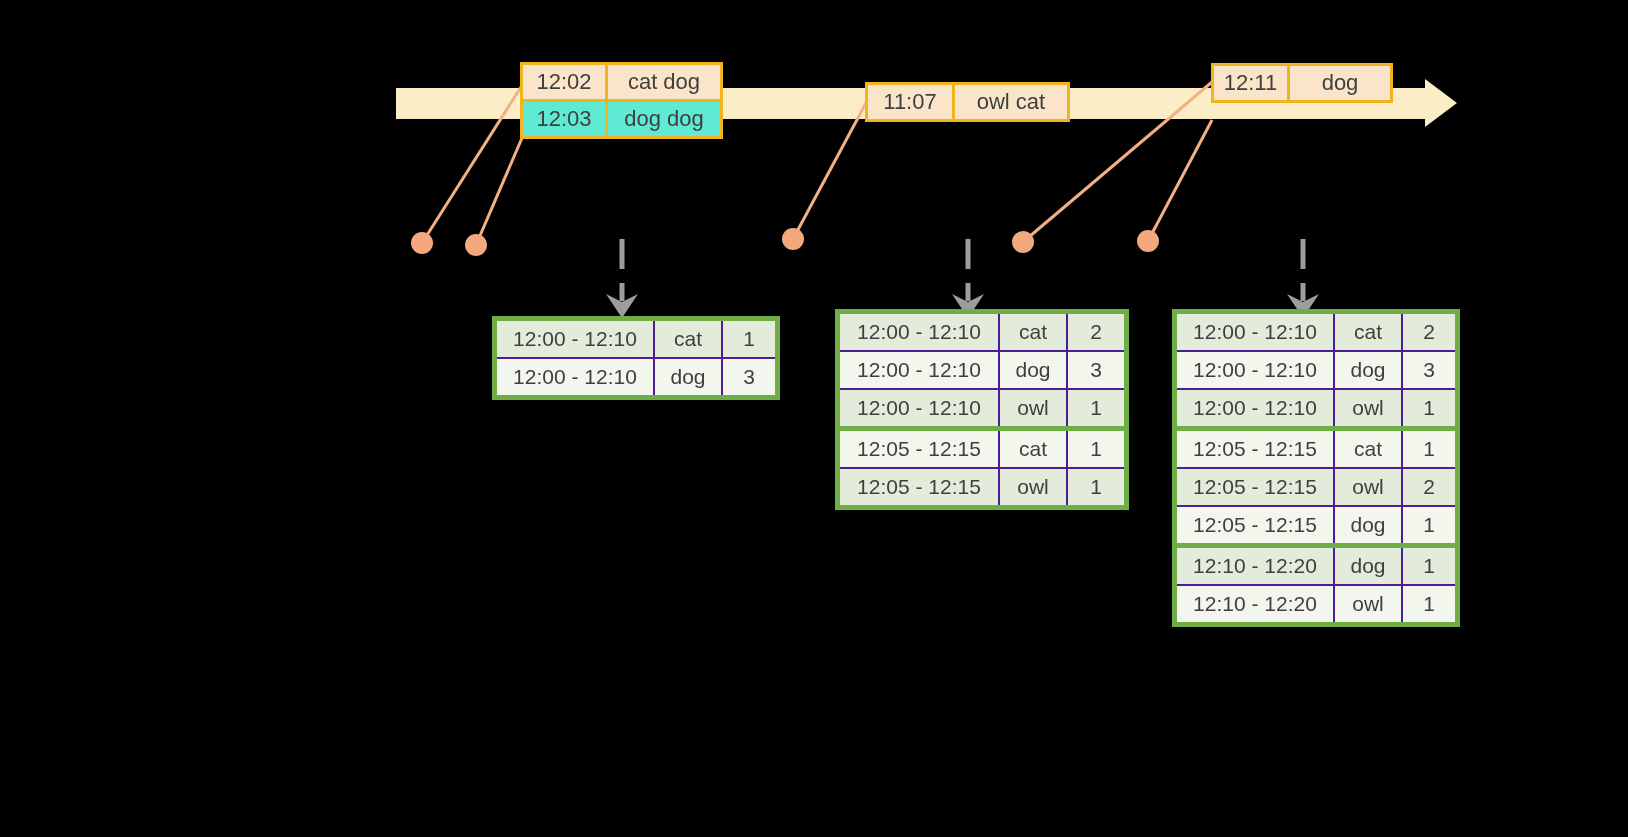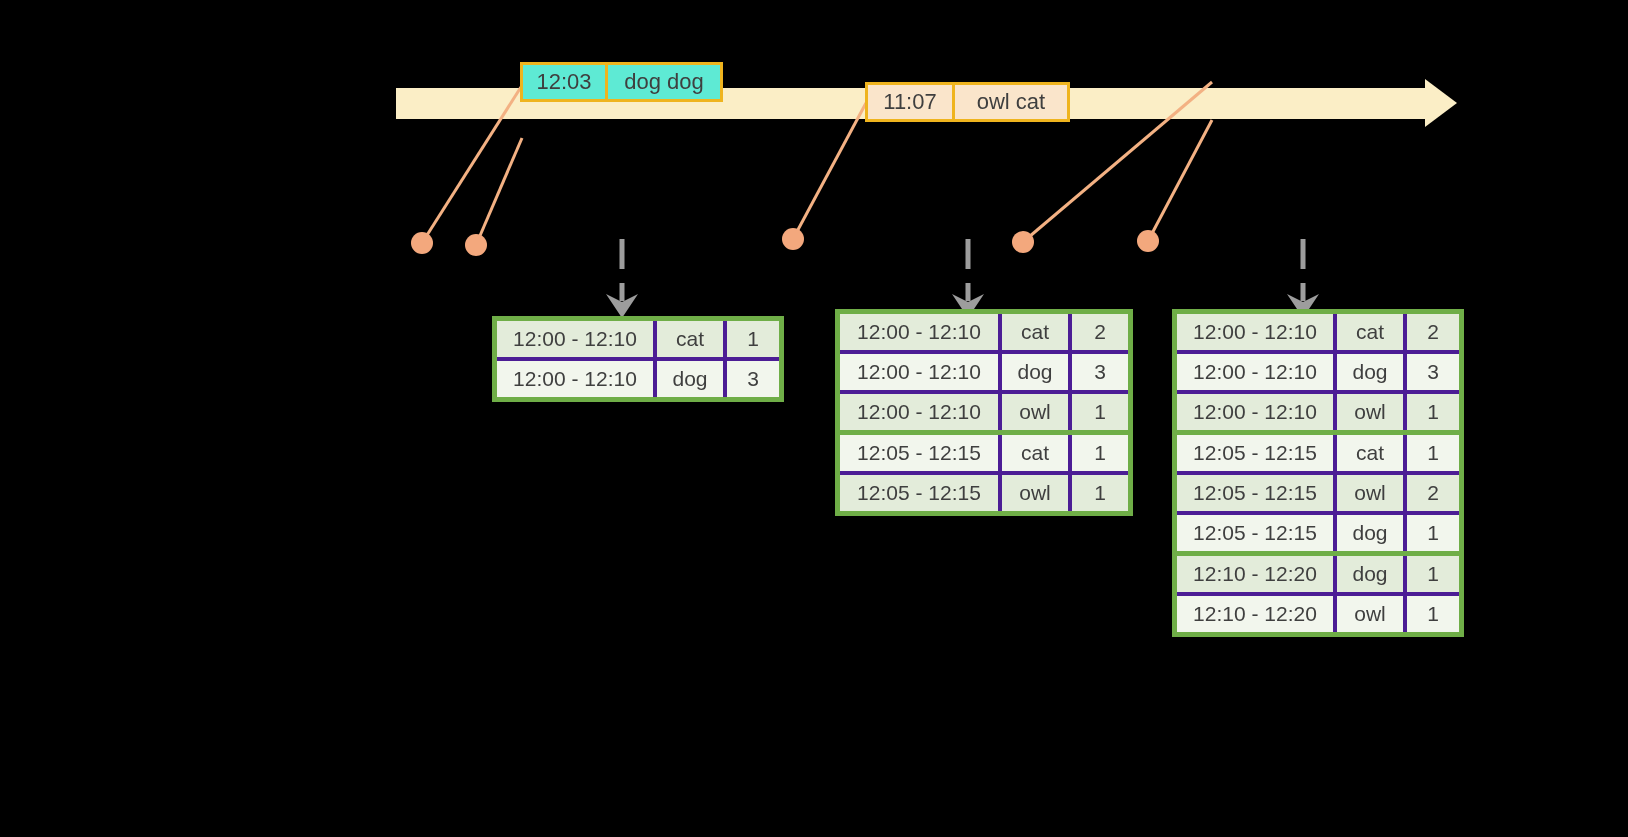--- a/index.html
+++ b/index.html
@@ -37,21 +37,21 @@
   .etable .w-col{width:112px;}
   .etable tr.dark td{background:#FAE5CB;}
   .etable tr.light td{background:#5eead4;}
 
   
   table.rtable{
     position:absolute;border-collapse:collapse;
     font-size:21px;color:#3F3F3F;
   }
   table.rtable td{
-    border:4px solid #4c1d95;text-align:center;
+    border:2px solid #4c1d95;text-align:center;
     height:36px;padding:0 4px;line-height:36px;
   }
   table.rtable{border:5px solid #6FAE47;}
   table.rtable tr.gsep td{border-bottom:5px solid #6FAE47;}
   table.rtable tr.dark td{background:#E3ECDA;}
   table.rtable tr.light td{background:#F2F6ED;}
   .rtable .win-col{width:148px;}
   .rtable .word-col{width:58px;margin-left:40px;}
   .rtable .cnt-col{width:44px;}
 
@@ -85,38 +85,46 @@
   </g>
   <g fill="#9D9D9D">
     <polygon points="606,294 622,318 638,294 622,302"></polygon>
     <polygon points="952,294 968,318 984,294 968,302"></polygon>
     <polygon points="1287,294 1303,318 1319,294 1303,302"></polygon>
   </g>
 </svg>
 
 <table class="etable" style="left:520px;top:62px;">
   <tbody>
+    <tr class="dark">
+      <td class="t-col">12:02</td>
+      <td class="w-col">cat dog</td>
+    </tr>
     <tr class="light">
       <td class="t-col">12:03</td>
       <td class="w-col">dog dog</td>
     </tr>
   </tbody>
 </table>
 
 <table class="etable" style="left:865px;top:82px;">
   <tbody>
     <tr class="dark">
       <td class="t-col" style="width:84px">11:07</td>
       <td class="w-col">owl cat</td>
     </tr>
   </tbody>
 </table>
 
 <table class="etable" style="left:1211px;top:63px;">
   <tbody>
+    <tr class="dark">
+      <td class="t-col" style="width:73px">12:11</td>
+      <td class="w-col" style="width:100px">dog</td>
+    </tr>
   </tbody>
 </table>
 
 <table class="rtable" style="left:492px;top:316px;">
   <tbody>
     <tr class="dark">
       <td class="win-col">12:00 - 12:10</td>
       <td class="word-col">cat</td>
       <td class="cnt-col">1</td>
     </tr>

